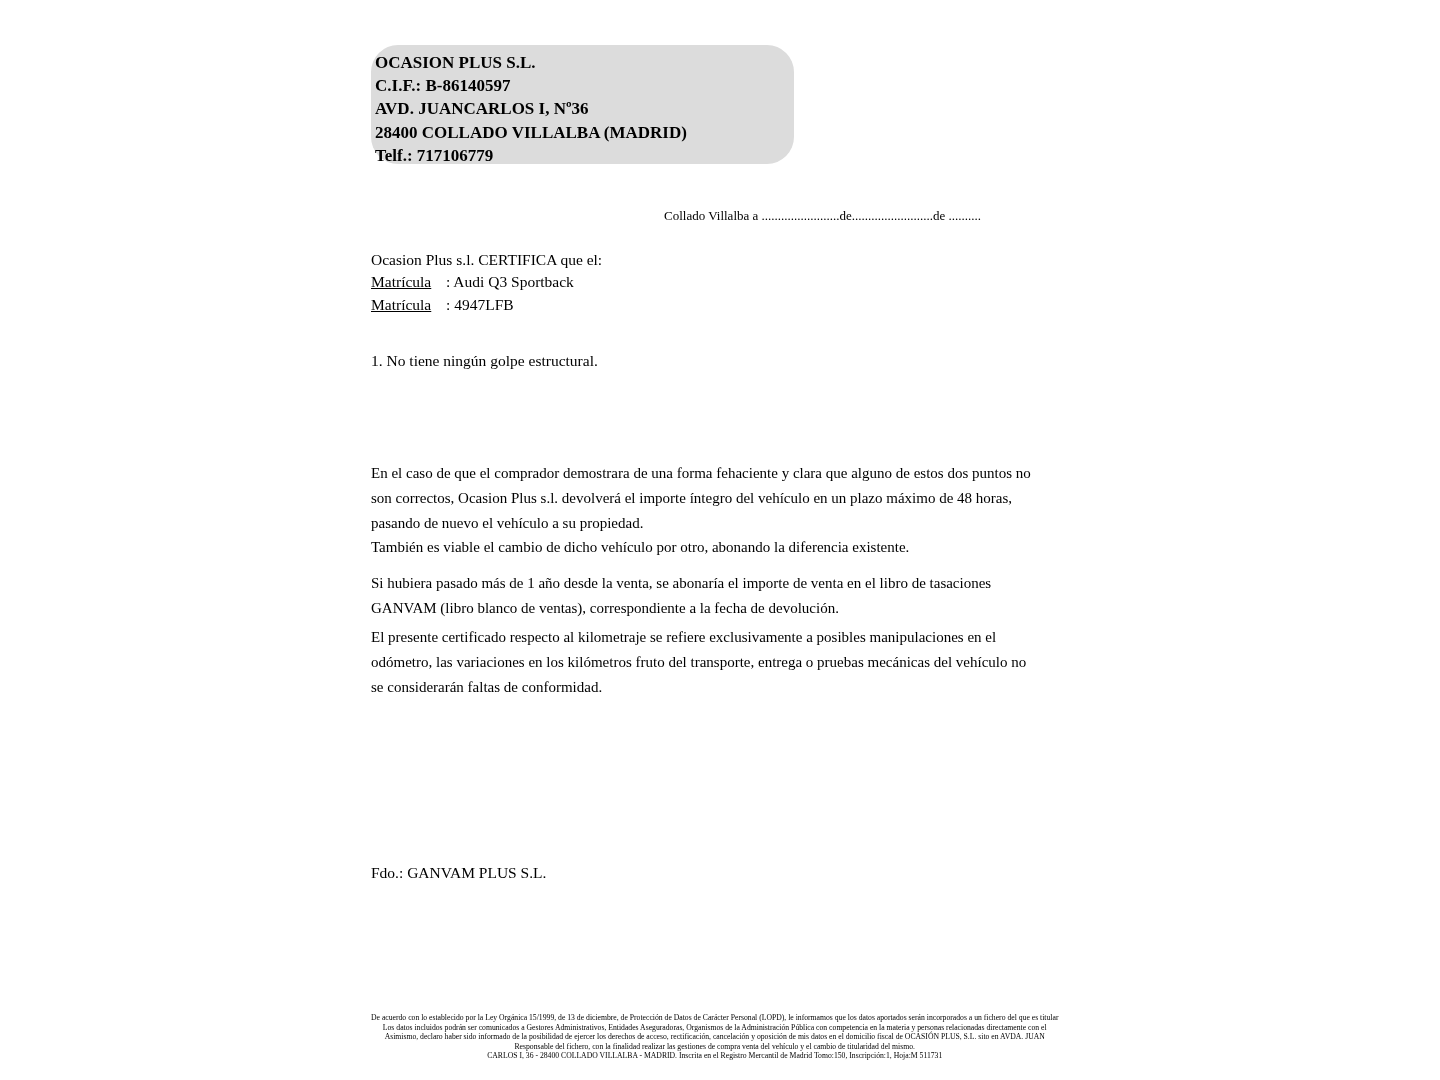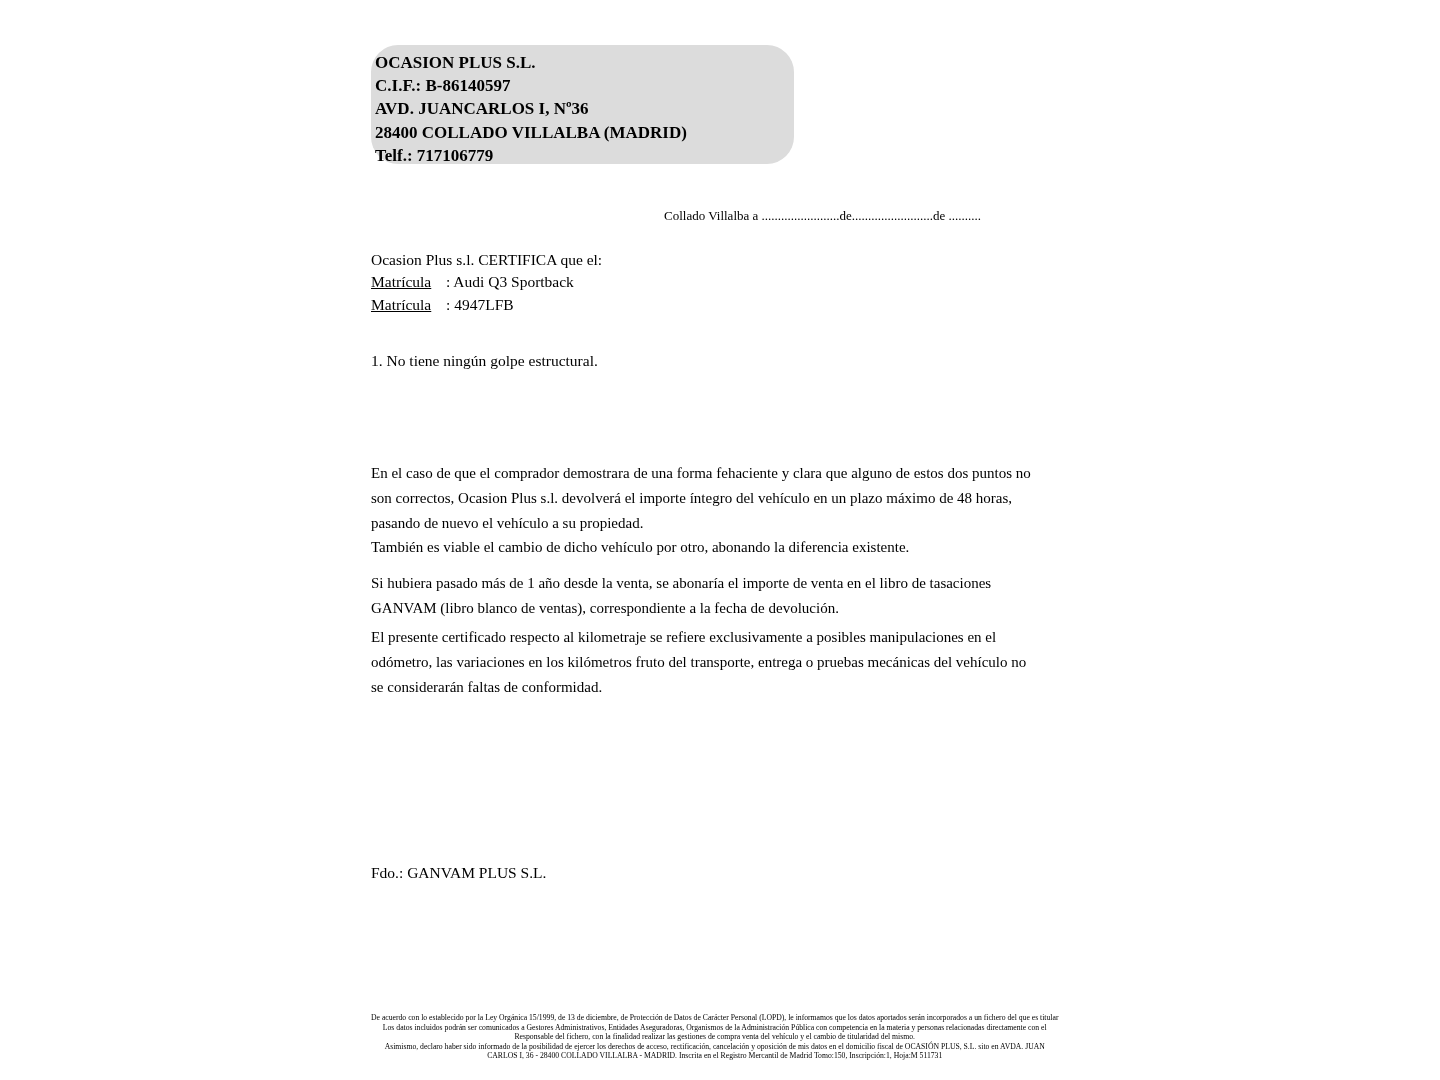--- a/index.html
+++ b/index.html
@@ -118,18 +118,18 @@
 GANVAM (libro blanco de ventas), correspondiente a la fecha de devolución.</div>
   <div class="para" style="top:625px">El presente certificado respecto al kilometraje se refiere exclusivamente a posibles manipulaciones en el
 odómetro, las variaciones en los kilómetros fruto del transporte, entrega o pruebas mecánicas del vehículo no
 se considerarán faltas de conformidad.</div>
 
   <div class="signature">Fdo.: GANVAM PLUS S.L.</div>
 
   <div class="legal-footer">
     <div class="lf-line">De acuerdo con lo establecido por la Ley Orgánica 15/1999, de 13 de diciembre, de Protección de Datos de Carácter Personal (LOPD), le informamos que los datos aportados serán incorporados a un fichero del que es titular</div>
     <div class="lf-line">Los datos incluidos podrán ser comunicados a Gestores Administrativos, Entidades Aseguradoras, Organismos de la Administración Pública con competencia en la materia y personas relacionadas directamente con el</div>
+    <div class="lf-line">Asimismo, declaro haber sido informado de la posibilidad de ejercer los derechos de acceso, rectificación, cancelación y oposición de mis datos en el domicilio fiscal de OCASIÓN PLUS, S.L. sito en AVDA. JUAN</div>
     <div class="lf-line">Responsable del fichero, con la finalidad realizar las gestiones de compra venta del vehículo y el cambio de titularidad del mismo.</div>
-    <div class="lf-line">Asimismo, declaro haber sido informado de la posibilidad de ejercer los derechos de acceso, rectificación, cancelación y oposición de mis datos en el domicilio fiscal de OCASIÓN PLUS, S.L. sito en AVDA. JUAN</div>
     <div class="lf-line">CARLOS I, 36 - 28400 COLLADO VILLALBA - MADRID. Inscrita en el Registro Mercantil de Madrid Tomo:150, Inscripción:1, Hoja:M 511731</div>
   </div>
 
 </div>
 
 </body></html>

